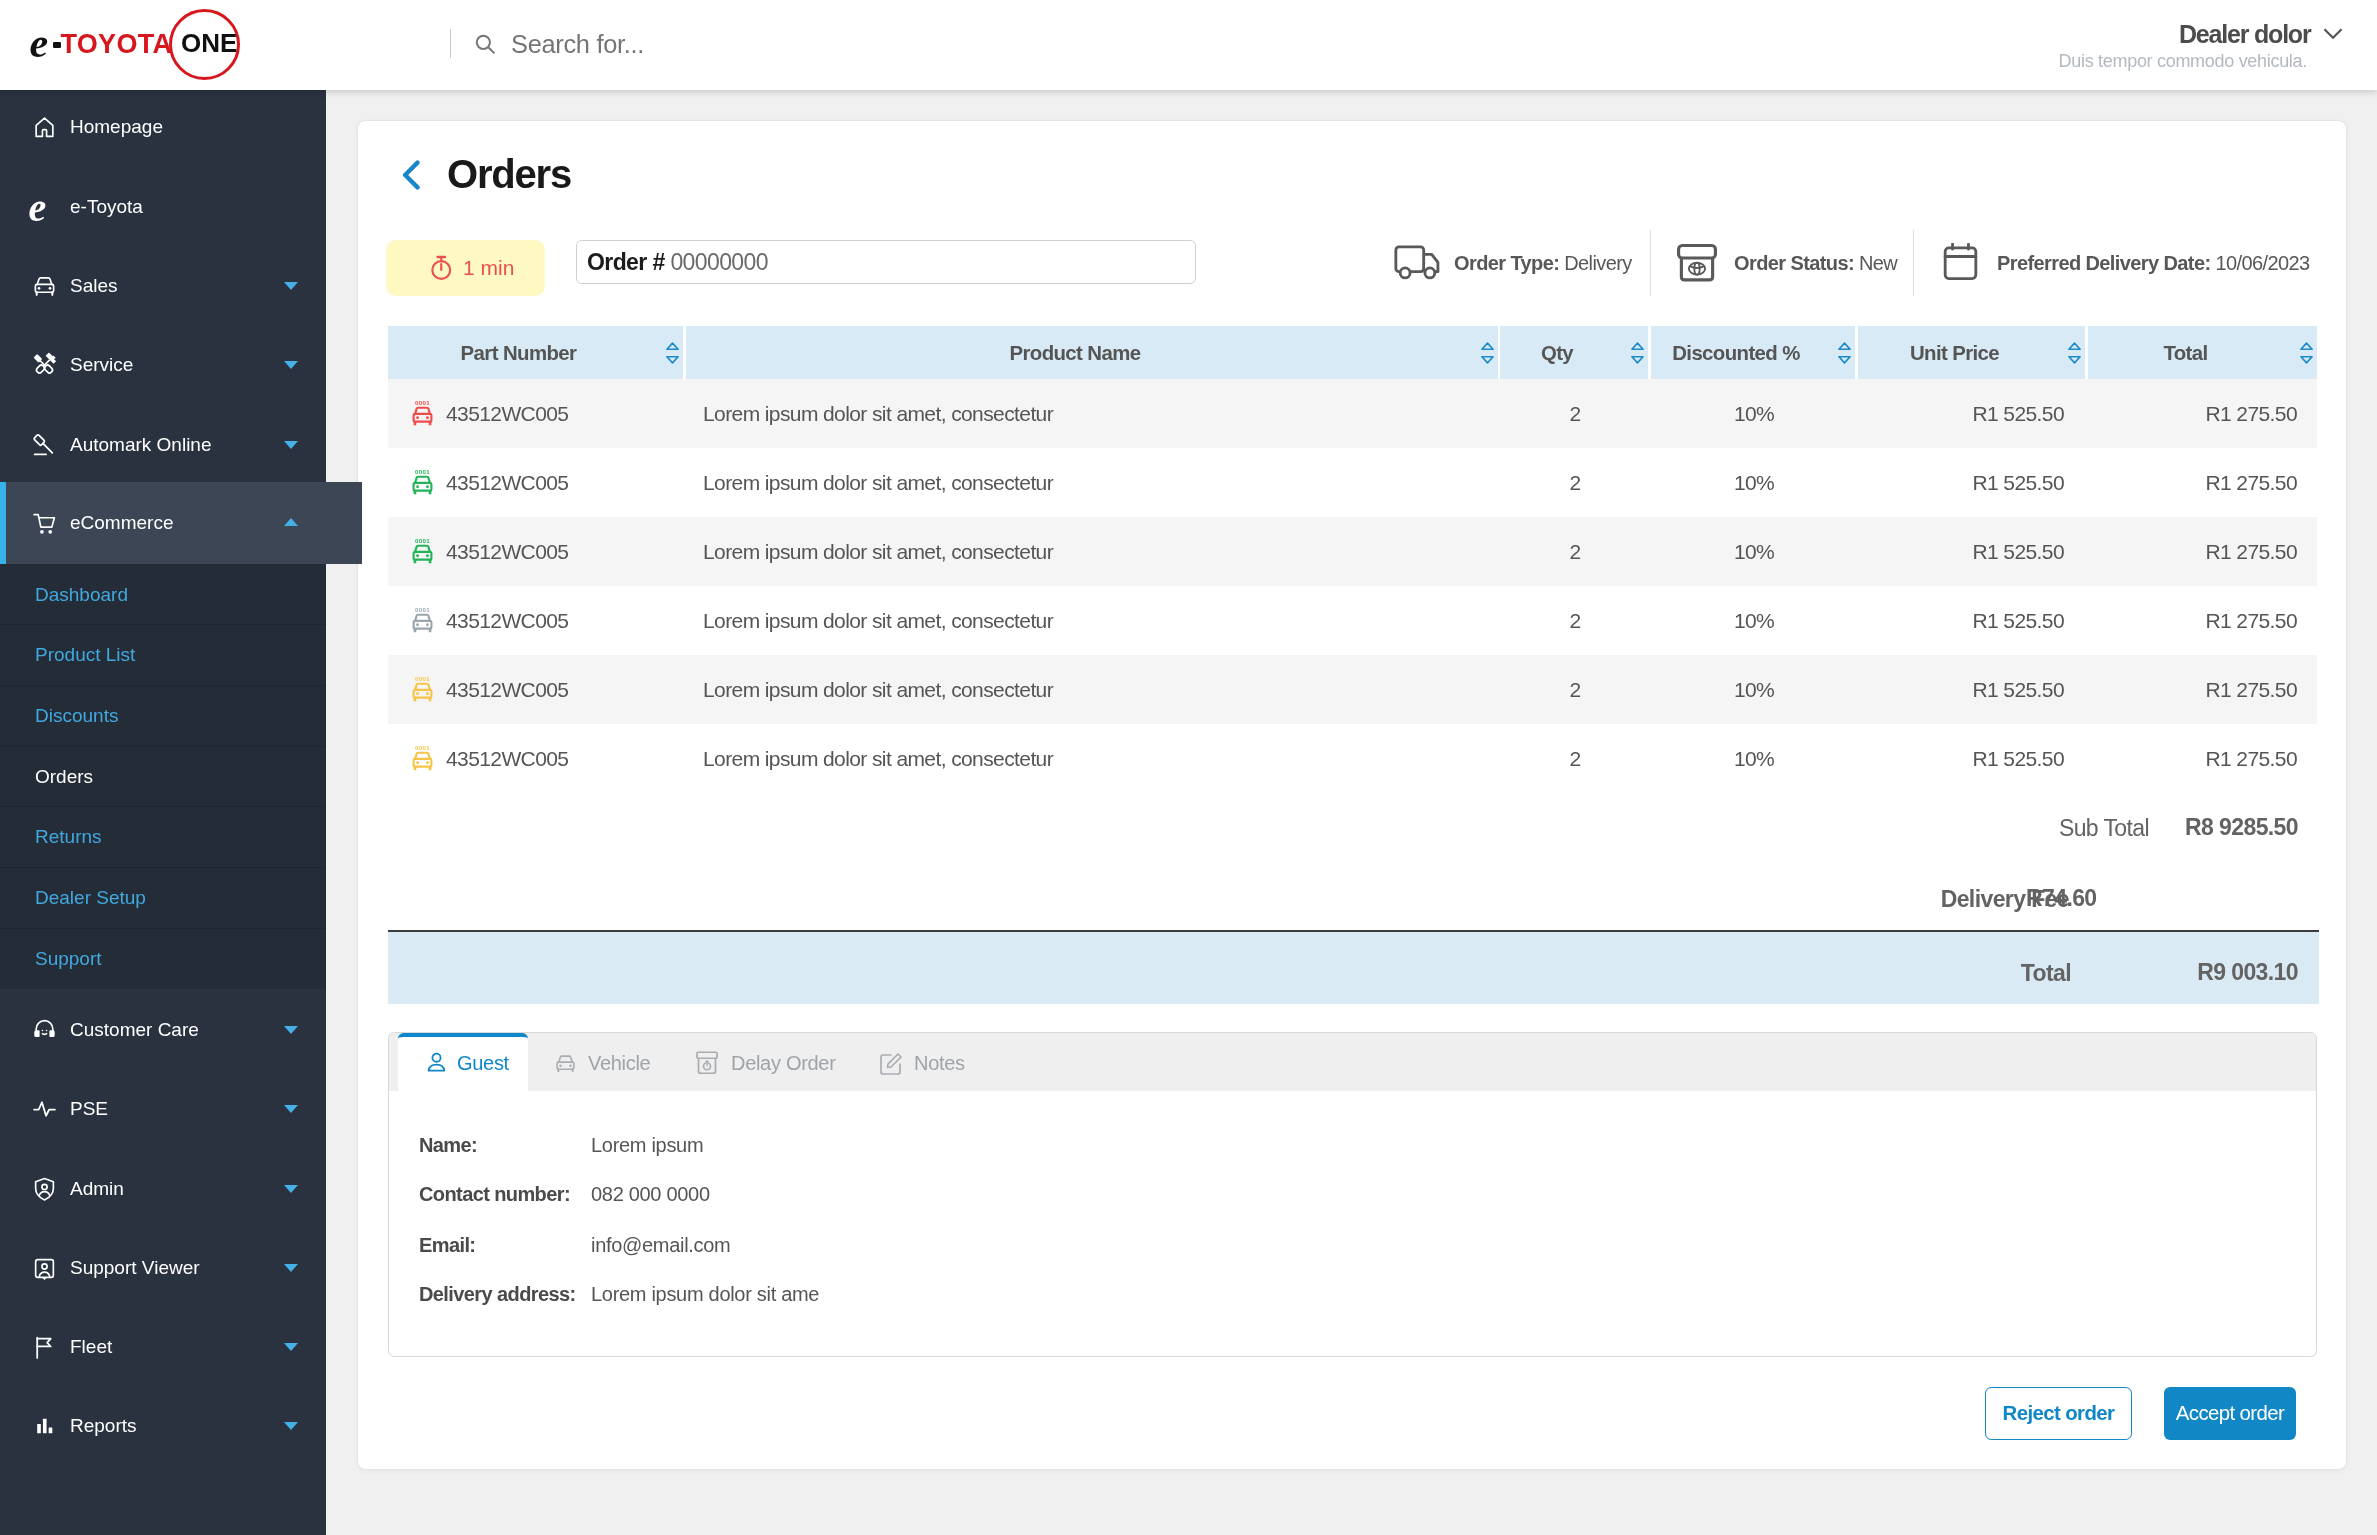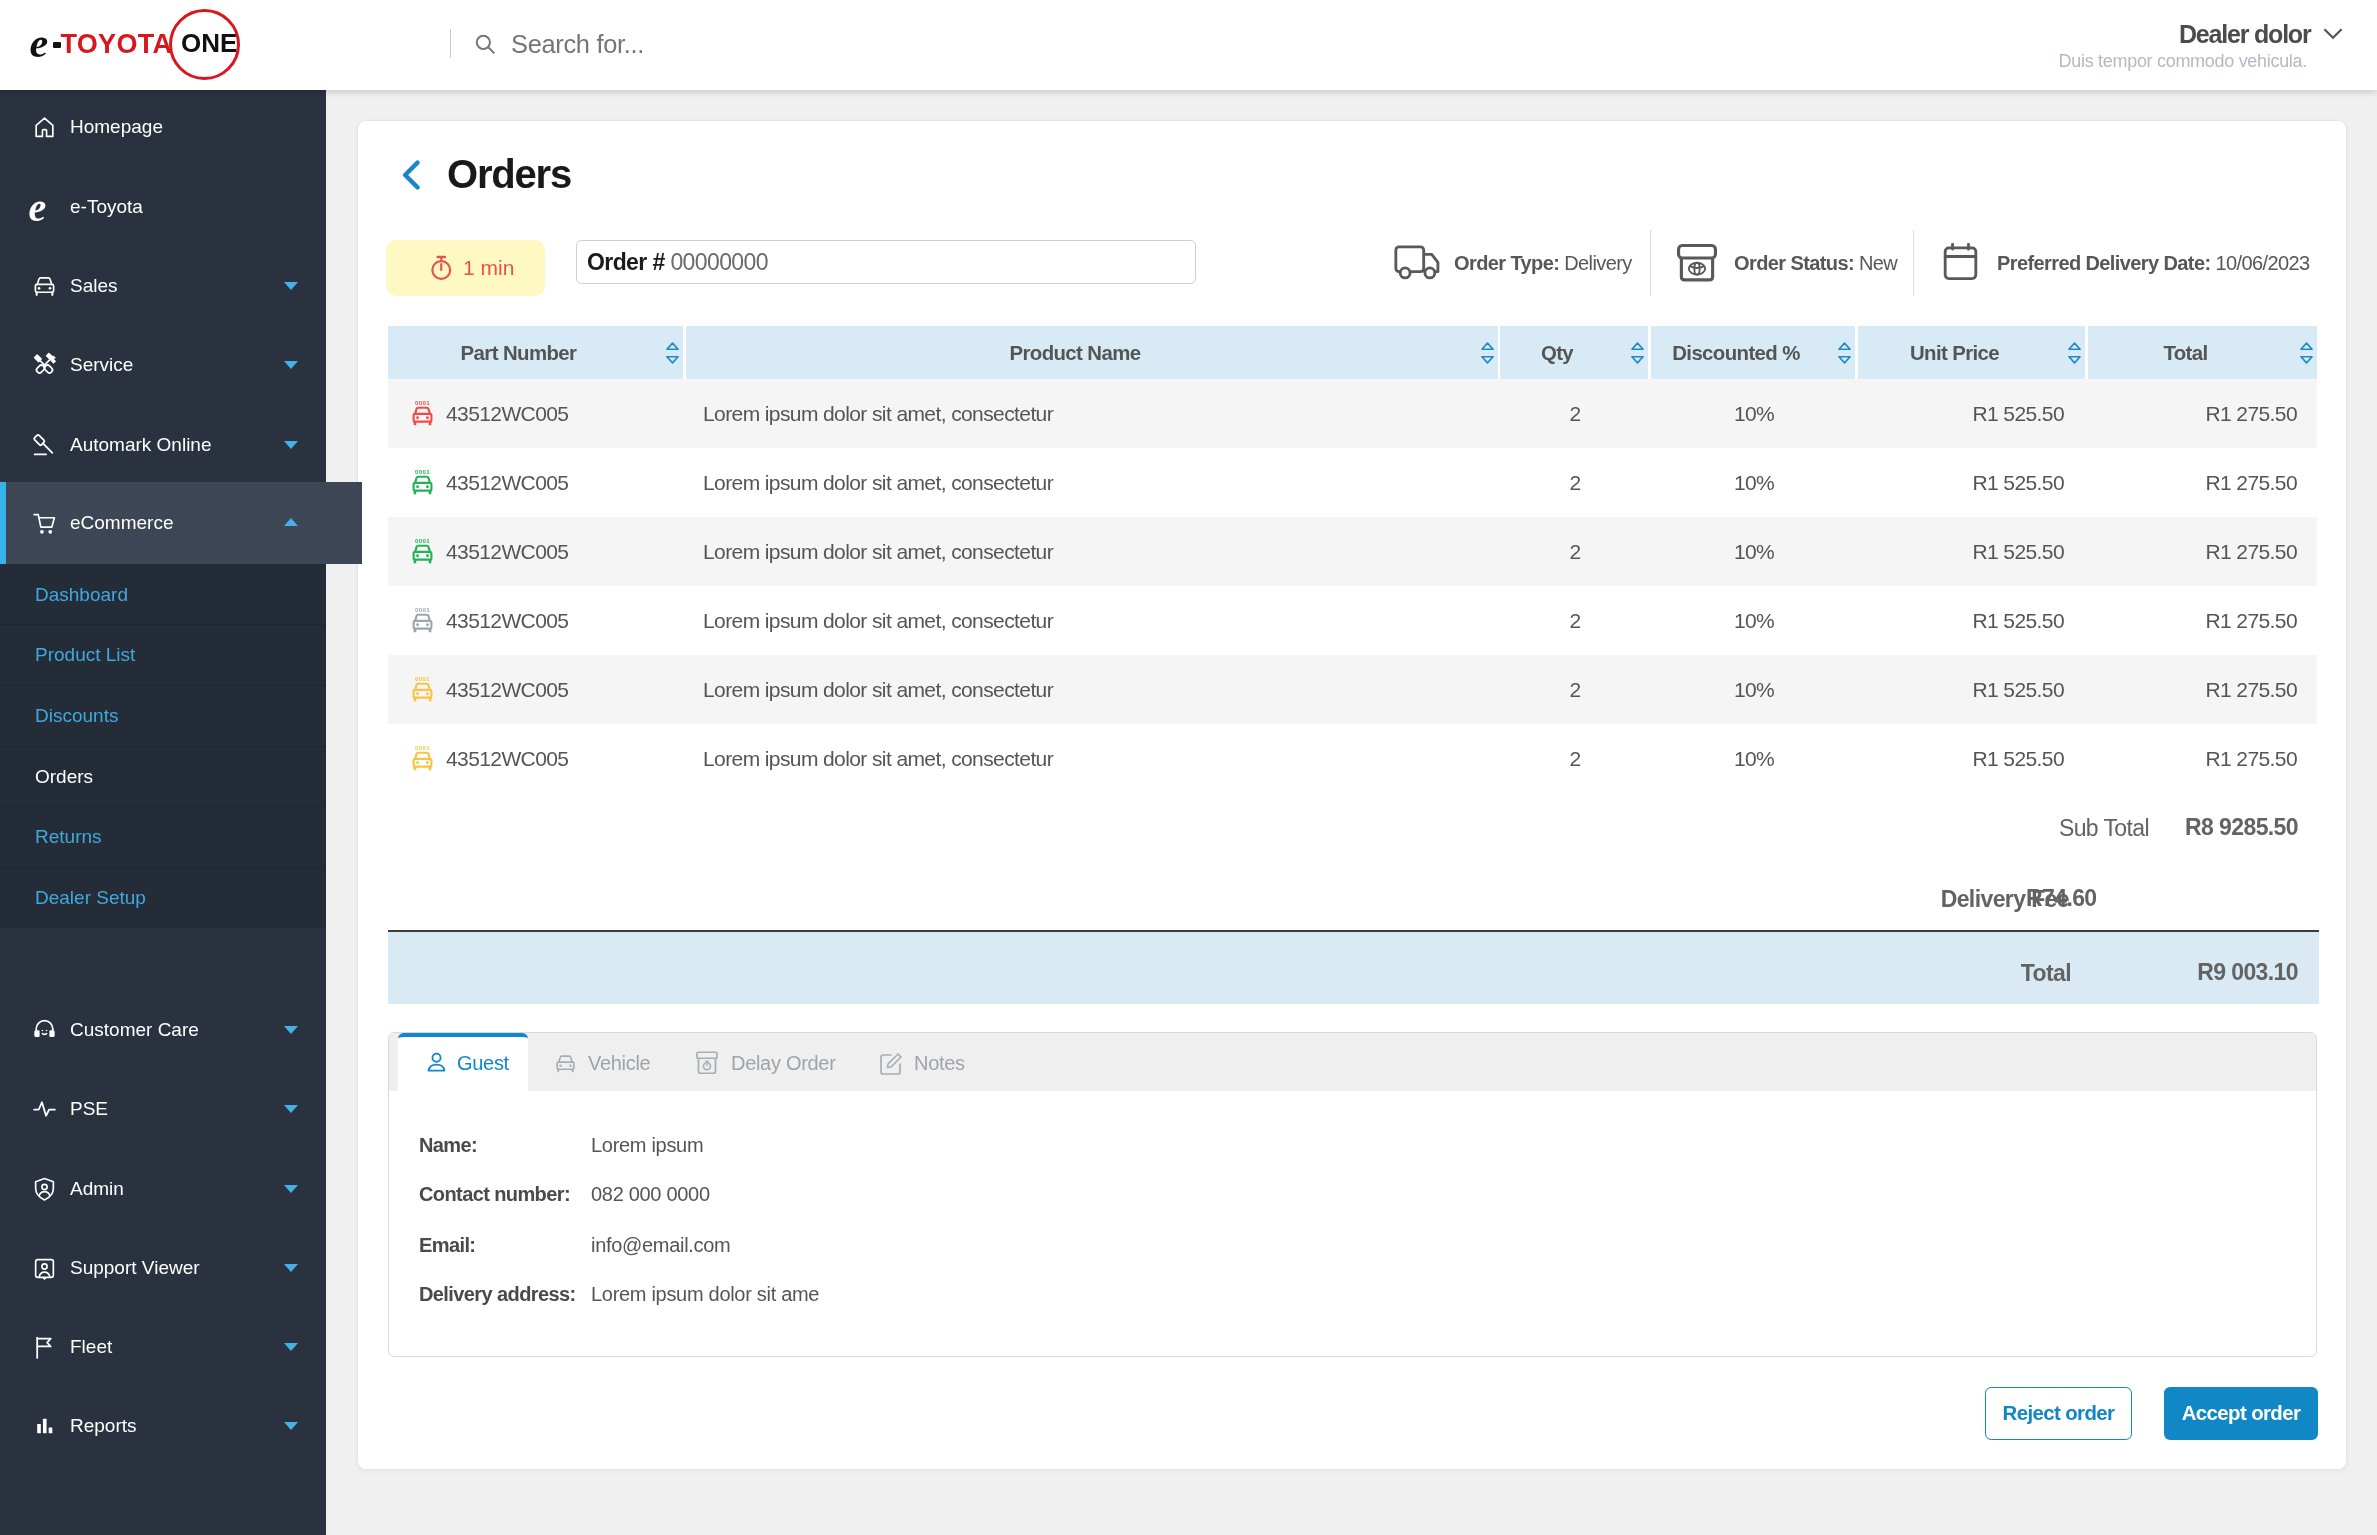--- a/index.html
+++ b/index.html
@@ -124,20 +124,23 @@
     </div>
   <div class="smi" style="top:656px">
       <span class="lb" style="color:#fff">Orders</span>
     </div>
   <div class="smi" style="top:716px">
       <span class="lb">Returns</span>
     </div>
   <div class="smi" style="top:777px">
       <span class="lb">Dealer Setup</span>
     </div>
+  <div class="smi" style="top:838px">
+      <span class="lb">Support</span>
+    </div>
   <div class="mi" style="top:979px">
     <svg viewBox="0 0 48 48" fill="none" stroke="#fff" stroke-width="3.4" stroke-linecap="round" stroke-linejoin="round">
         <path d="M4 25 H13 L19 11 L27 37 L33 25 H44"></path>
       </svg>
     <span class="lb">PSE</span>
       <i class="cv"></i>
   </div>
   <div class="mi" style="top:900px">
     <svg viewBox="0 0 48 48" fill="none" stroke="#fff" stroke-width="3.2" stroke-linecap="round" stroke-linejoin="round">
         <path d="M8 27 v-5 a16 16 0 0 1 32 0 v5"></path>
@@ -428,15 +431,15 @@
     <div class="inf" style="left:202px;top:101px">Lorem ipsum</div>
     <div class="inf" style="left:30px;top:150px"><b>Contact number:</b></div>
     <div class="inf" style="left:202px;top:150px">082 000 0000</div>
     <div class="inf" style="left:30px;top:201px"><b>Email:</b></div>
     <div class="inf" style="left:202px;top:201px">info@email.com</div>
     <div class="inf" style="left:30px;top:250px"><b>Delivery address:</b></div>
     <div class="inf" style="left:202px;top:250px">Lorem ipsum dolor sit ame</div>
   </div>
 
   <div class="abs" style="left:1985px;top:1387px;width:147px;height:53px;border:1.9px solid #1187c6;border-radius:6.2px;background:#fff;color:#1187c6;font-size:20.4px;letter-spacing:-0.6px;font-weight:700;text-align:center;line-height:50px">Reject order</div>
-  <div class="abs" style="left:2164px;top:1387px;width:154px;height:53px;border-radius:6.2px;background:#1187c6;color:#fff;font-size:20.4px;letter-spacing:-0.6px;font-weight:700;text-align:center;line-height:53px">Accept order</div>
+  <div class="abs" style="left:2164px;top:1387px;width:132px;height:53px;border-radius:6.2px;background:#1187c6;color:#fff;font-size:20.4px;letter-spacing:-0.6px;font-weight:400;text-align:center;line-height:53px">Accept order</div>
 </div>
 
 
 </body></html>

